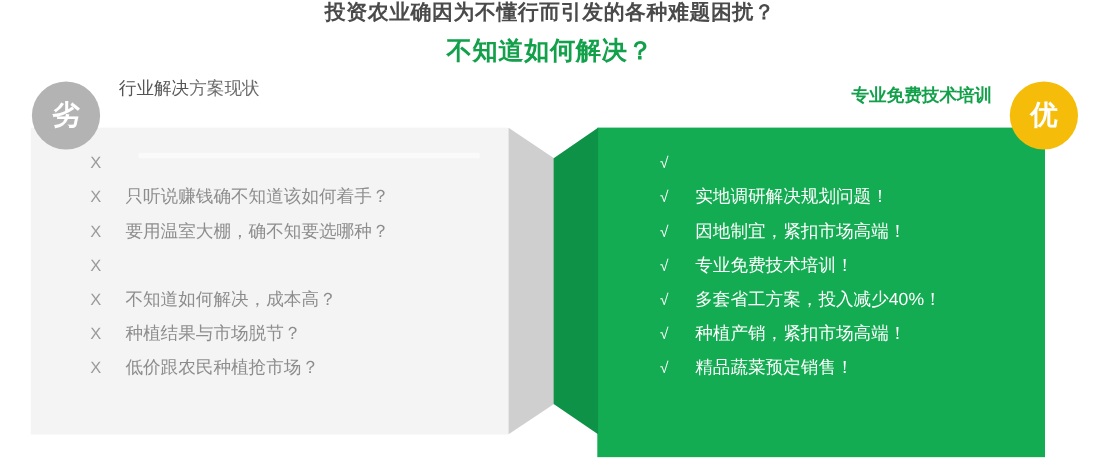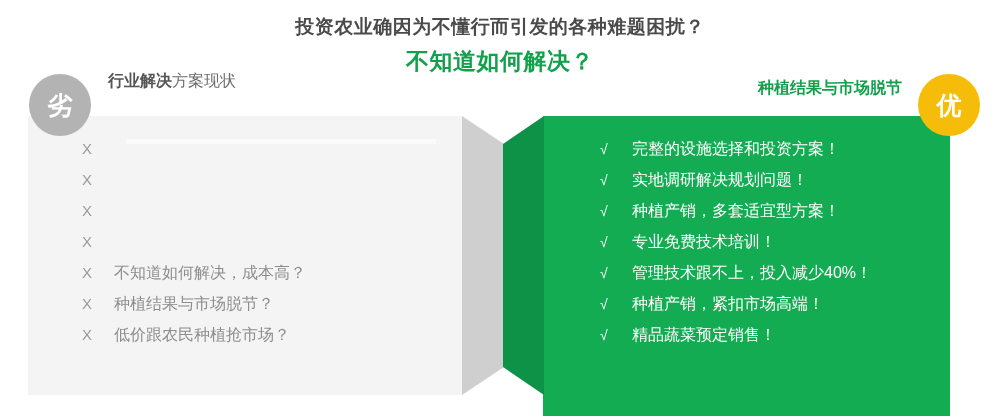--- a/index.html
+++ b/index.html
@@ -23,21 +23,21 @@
   .headline-wrap {
     position: absolute;
     top: 0;
     left: 0;
     width: 1000px;
     text-align: center;
     z-index: 30;
   }
   .headline-1 {
     margin: 0;
-    padding-top: 15px;
+    padding-top: 0;
     font-size: 19px;
     font-weight: 700;
     color: #4a4a4a;
     letter-spacing: 0.5px;
     line-height: 1.3;
   }
   .headline-2 {
     margin: 0;
     padding-top: 7px;
     font-size: 23px;
@@ -121,21 +121,21 @@
     font-size: 16px;
     line-height: 1;
     white-space: nowrap;
   }
   .caption-left {
     left: 108px;
     top: 73px;
     color: #6d6d6d;
   }
   .caption-left .em {
-    font-weight: 700;
+    font-weight: 400;
     color: #555555;
   }
   .caption-right {
     right: 98px;
     top: 80px;
     color: #12a04a;
     font-weight: 700;
   }
 
   
@@ -209,23 +209,25 @@
   <div class="caption caption-left">
     <span class="em">行业解决</span><span>方案现状</span>
   </div>
 
   <ul class="list list-left">
     <li class="row">
       <span class="mark">X</span>
     </li>
     <li class="row">
       <span class="mark">X</span>
-    </li>
-    <li class="row">
-      <span class="mark">X</span>
+      <span class="row-text">只听说赚钱确不知道该如何着手？</span>
+    </li>
+    <li class="row">
+      <span class="mark">X</span>
+      <span class="row-text">要用温室大棚，确不知要选哪种？</span>
     </li>
     <li class="row">
       <span class="mark">X</span>
     </li>
     <li class="row">
       <span class="mark">X</span>
       <span class="row-text">不知道如何解决，成本高？</span>
     </li>
     <li class="row">
       <span class="mark">X</span>
@@ -237,42 +239,41 @@
     </li>
   </ul>
 
   <div class="panel-right-fold"></div>
   <div class="panel-right-body"></div>
 
   <div class="badge badge-good">
     <span>优</span>
   </div>
 
-  <div class="caption caption-right">种植结果与市场脱节</div>
+  <div class="caption caption-right">专业免费技术培训</div>
 
   <ul class="list list-right">
     <li class="row">
       <span class="mark">√</span>
-      <span class="row-text">完整的设施选择和投资方案！</span>
     </li>
     <li class="row">
       <span class="mark">√</span>
       <span class="row-text">实地调研解决规划问题！</span>
     </li>
     <li class="row">
       <span class="mark">√</span>
-      <span class="row-text">种植产销，多套适宜型方案！</span>
+      <span class="row-text">因地制宜，紧扣市场高端！</span>
     </li>
     <li class="row">
       <span class="mark">√</span>
       <span class="row-text">专业免费技术培训！</span>
     </li>
     <li class="row">
       <span class="mark">√</span>
-      <span class="row-text">管理技术跟不上，投入减少40%！</span>
+      <span class="row-text">多套省工方案，投入减少40%！</span>
     </li>
     <li class="row">
       <span class="mark">√</span>
       <span class="row-text">种植产销，紧扣市场高端！</span>
     </li>
     <li class="row">
       <span class="mark">√</span>
       <span class="row-text">精品蔬菜预定销售！</span>
     </li>
   </ul>

